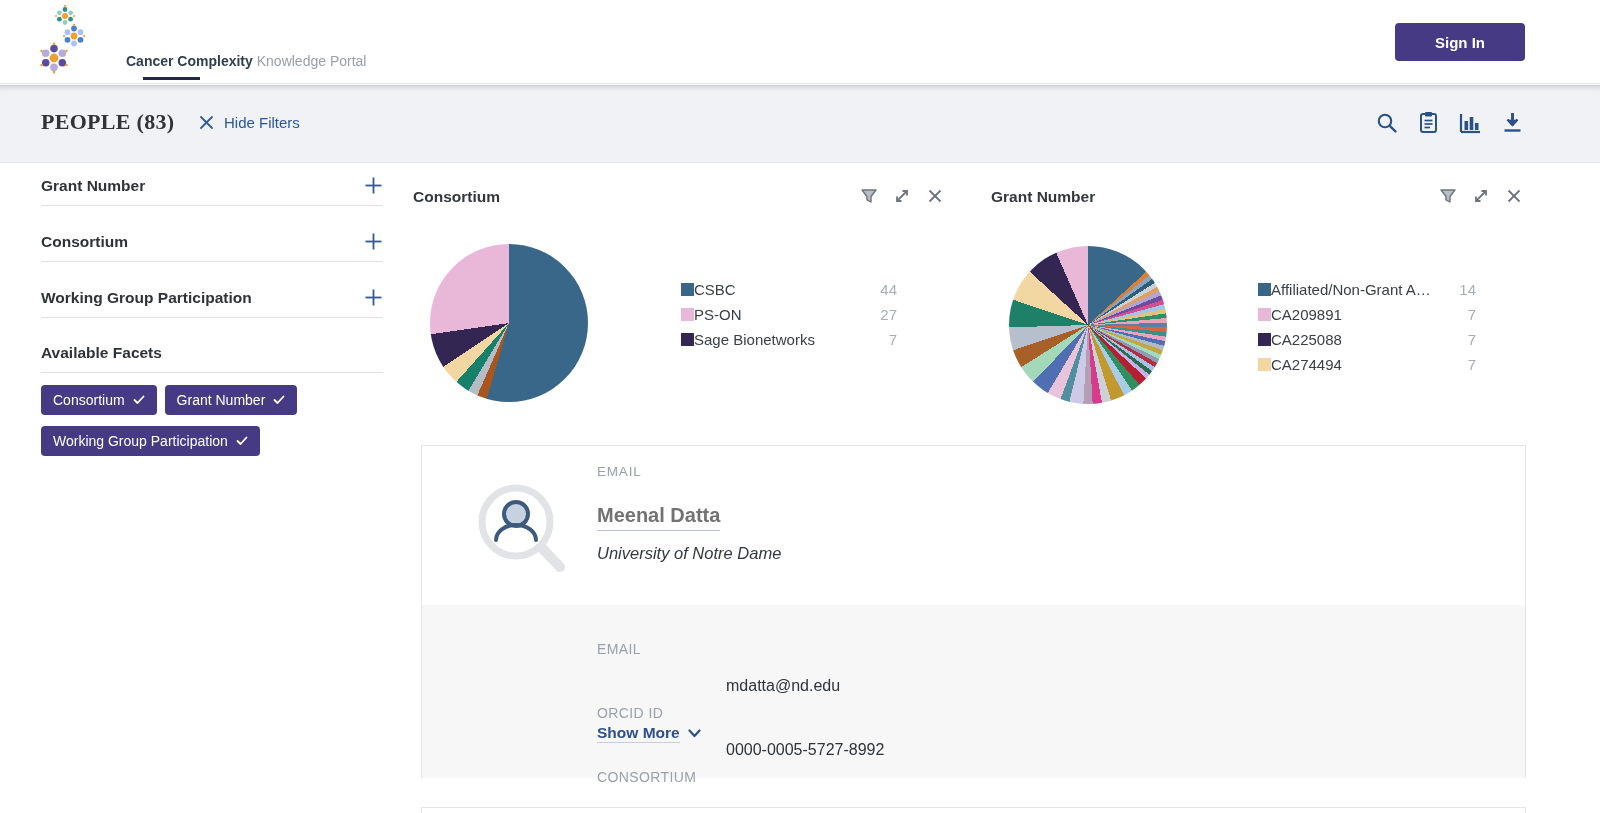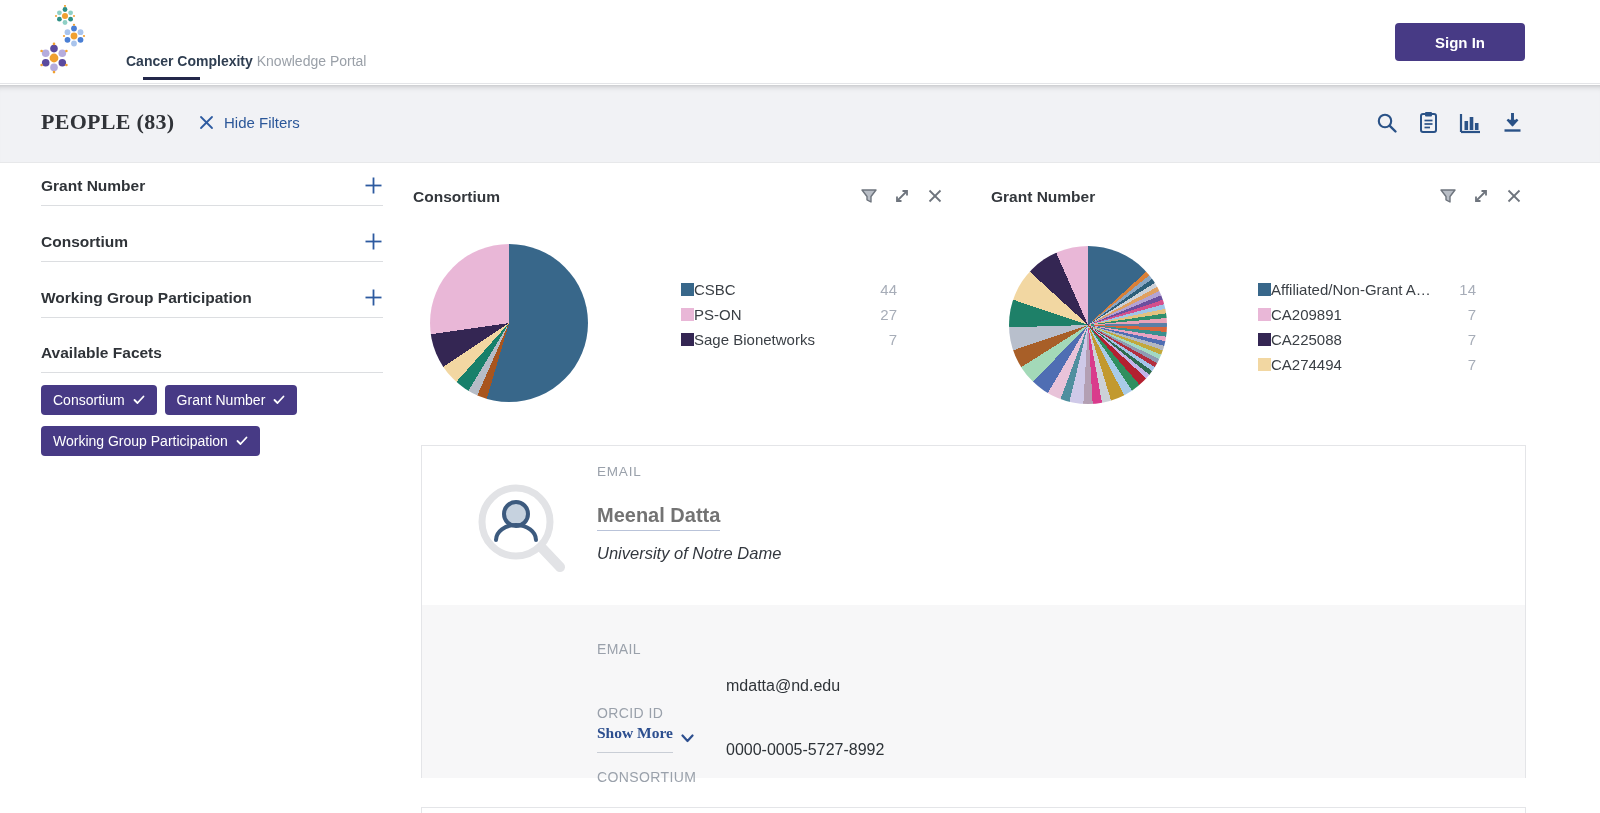--- a/index.html
+++ b/index.html
@@ -64,21 +64,21 @@
   .card-name { position:absolute; left:175px; top:58px; font-size:20px; font-weight:700;
     color:#737373; border-bottom:1px solid #b9c3d9; padding-bottom:3px; cursor:pointer; }
   .card-affil { position:absolute; left:175px; top:98px; font-size:16.5px; font-style:italic;
     color:#33383f; }
   .card-gray { position:absolute; left:0; top:159px; width:100%; height:173px; background:#f7f7f8; }
   .detail-row { position:absolute; left:175px; display:flex; }
   .detail-label { width:129px; font-size:14px; color:#9aa1ab; letter-spacing:0.4px; }
   .detail-value { font-size:16px; color:#2e3338;margin-top:36px; }
   .show-more { position:absolute; left:175px; top:278px; display:flex; align-items:center; gap:8px;
     color:#2d4f8f; font-size:15.5px; font-weight:700; cursor:pointer; }
-  .show-more .txt { border-bottom:1px solid #c9ced6; padding-bottom:10px;font-family:Liberation Serif, serif; }
+  .show-more .txt { border-bottom:1px solid #c9ced6; padding-bottom:0; }
   .next-card { position:absolute; left:421px; top:807px; width:1105px; height:20px;
     background:#fff; border:1px solid #e4e5e8; }
   .person-glass { position:absolute; left:466px; top:472px; }
   svg { display:block; }
 </style>
 </head>
 <body>
 
 <div class="header">
   <div class="brand">

